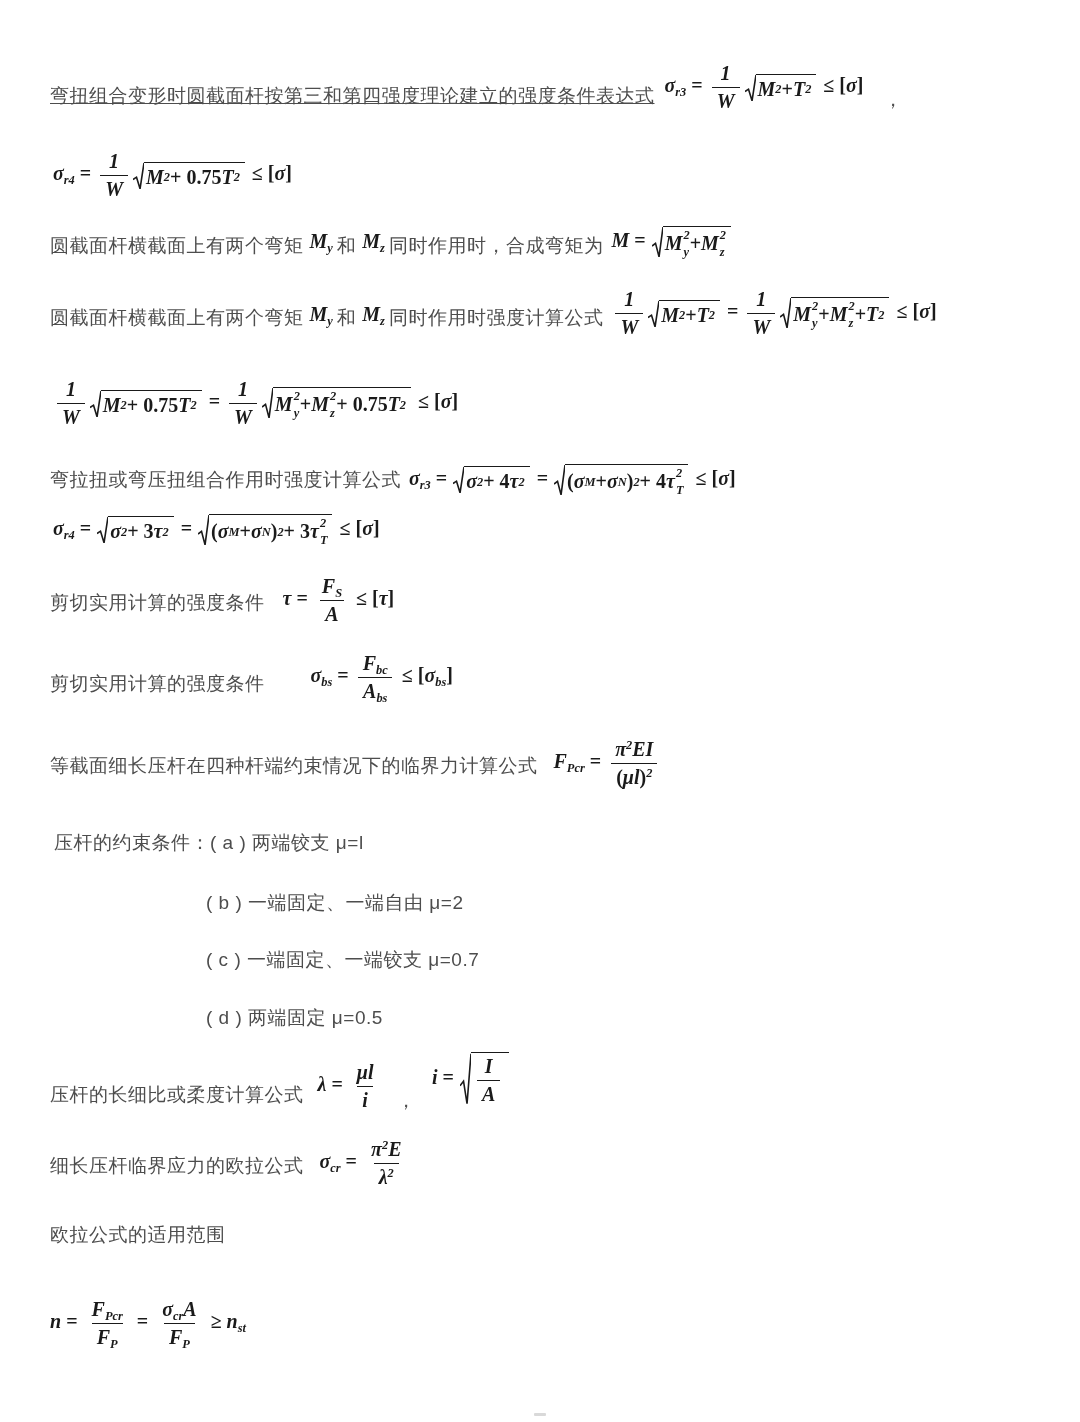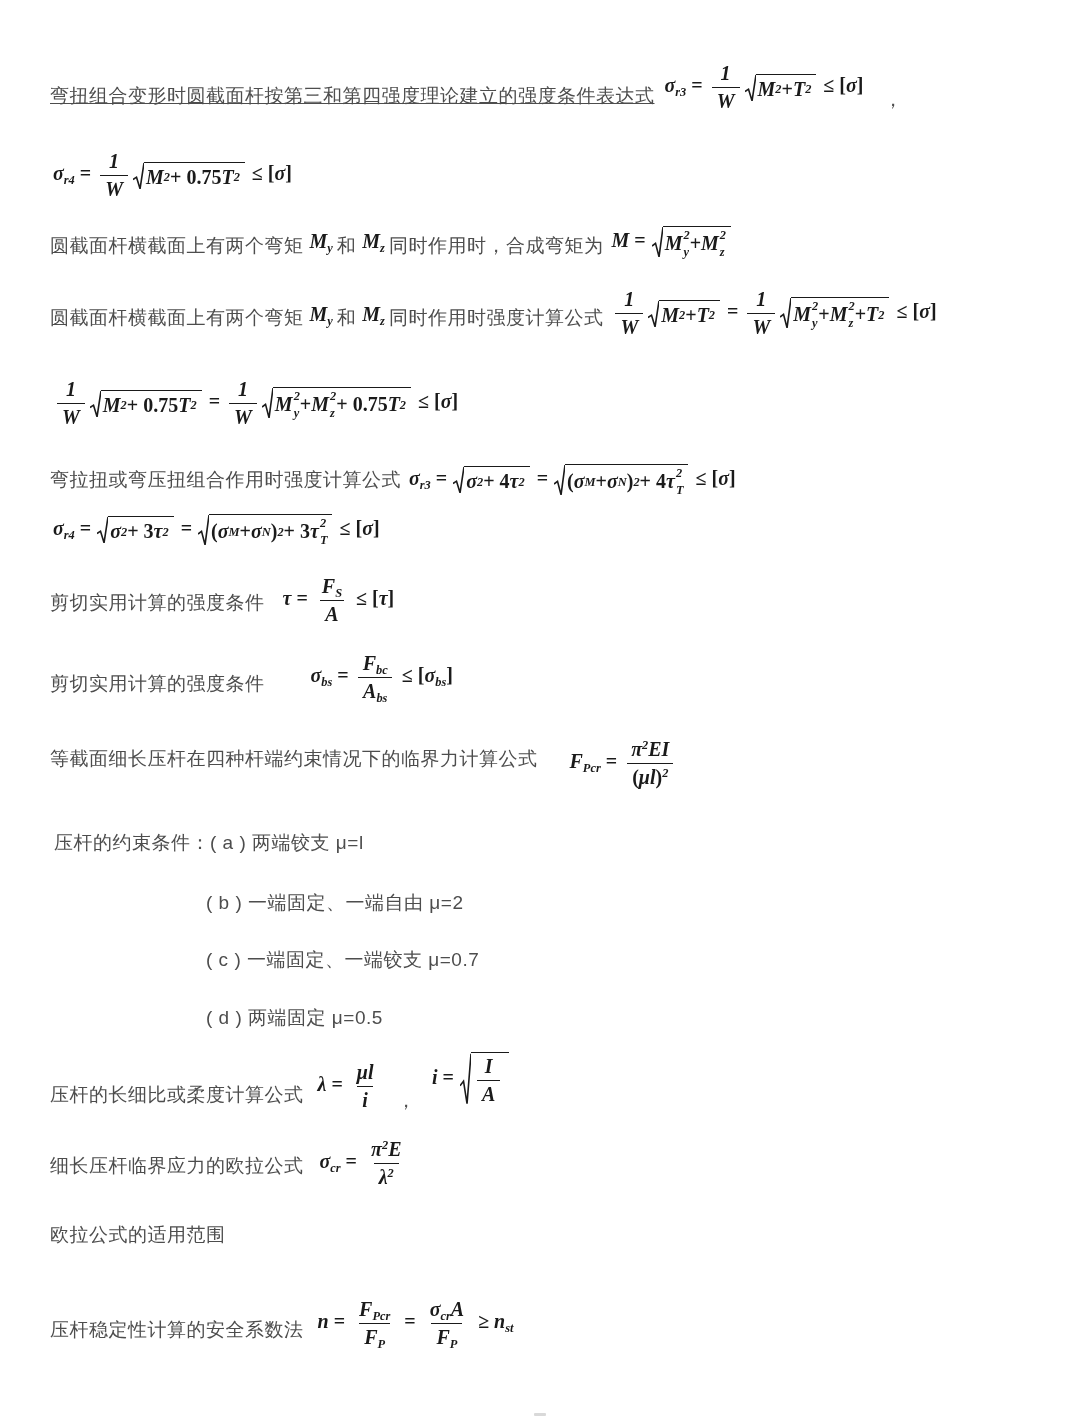--- a/index.html
+++ b/index.html
@@ -307,21 +307,21 @@
   </div>
 
   <div class="row" style="top:652px; left:50px; gap:18px;">
     <span class="label">剪切实用计算的强度条件</span>
     <span class="math" style="margin-bottom:-6px;margin-left:28px;"><span class="mi">σ</span><sub class="m1">bs</sub><span class="mr"> = </span><span class="frac">
           <span class="num"><span class="mi">F</span><sub class="m1">bc</sub></span>
           <span class="den"><span class="mi">A</span><sub class="m1">bs</sub></span>
         </span><span class="mr"> ≤ [</span><span class="mi">σ</span><sub class="m1">bs</sub><span class="mr">]</span></span>
   </div>
 
-  <div class="row" style="top:738px; left:50px; gap:32px;align-items:center;">
+  <div class="row" style="top:738px; left:50px; gap:16px;">
     <span class="label">等截面细长压杆在四种杆端约束情况下的临界力计算公式</span>
     <span class="math" style="margin-bottom:-10px;"><span class="mi">F</span><sub class="m1">Pcr</sub><span class="mr"> = </span><span class="frac">
           <span class="num"><span class="mi">π</span><sup class="m1">2</sup><span class="mi">EI</span></span>
           <span class="den"><span class="mr">(</span><span class="mi">μl</span><span class="mr">)</span><sup class="m1">2</sup></span>
         </span></span>
   </div>
 
   <div class="row" style="top:830px; left:54px;">
     <span class="label">压杆的约束条件：( a ) 两端铰支  μ=l</span>
   </div>
@@ -361,21 +361,20 @@
           <span class="num"><span class="mi">π</span><sup class="m1">2</sup><span class="mi">E</span></span>
           <span class="den"><span class="mi">λ</span><sup class="m1">2</sup></span>
         </span></span>
   </div>
 
   <div class="row" style="top:1222px; left:50px; gap:8px;">
     <span class="label">欧拉公式的适用范围</span>
   </div>
 
   <div class="row" style="top:1298px; left:50px; gap:14px;">
-    <span class="label">压杆稳定性计算的安全系数法</span>
     <span class="math" style="margin-bottom:-6px;"><span class="mi">n</span><span class="mr"> = </span><span class="frac">
           <span class="num"><span class="mi">F</span><sub class="m1">Pcr</sub></span>
           <span class="den"><span class="mi">F</span><sub class="m1">P</sub></span>
         </span><span class="mr"> = </span><span class="frac">
           <span class="num"><span class="mi">σ</span><sub class="m1">cr</sub><span class="mi">A</span></span>
           <span class="den"><span class="mi">F</span><sub class="m1">P</sub></span>
         </span><span class="mr"> ≥ </span><span class="mi">n</span><sub class="m1">st</sub></span>
   </div>
 
   <div class="footer-mark" style="top:1413px; left:534px;"></div>

